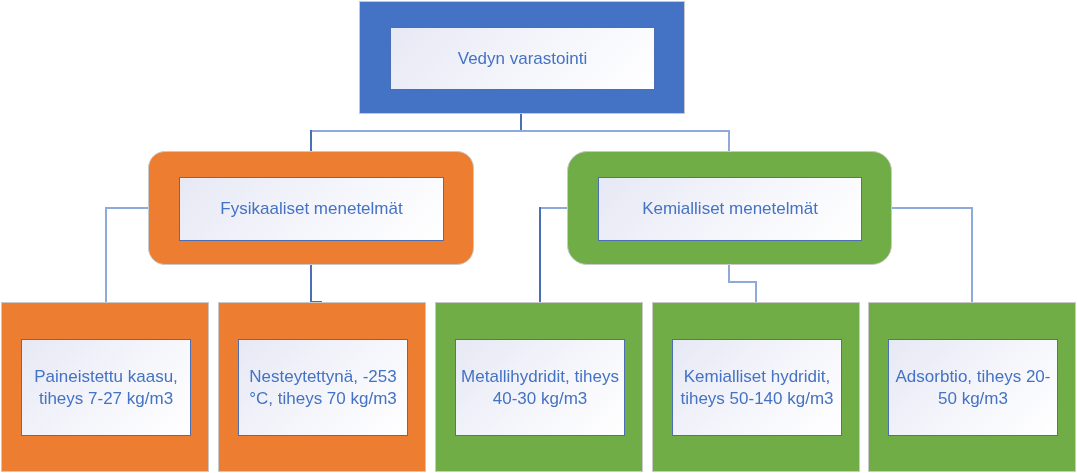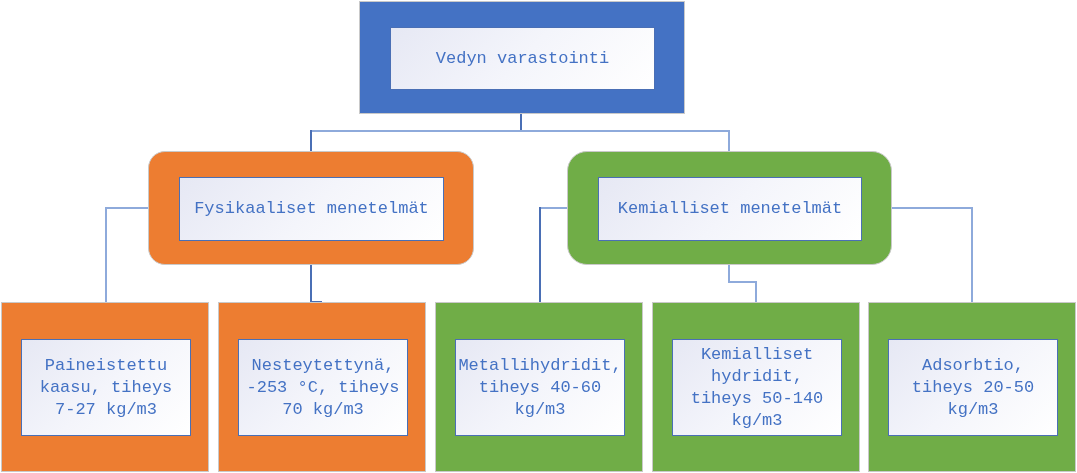--- a/index.html
+++ b/index.html
@@ -1,18 +1,18 @@
 <!DOCTYPE html>
 <html><head>
   <meta charset="utf-8">
   <style>
     html, body { margin: 0; padding: 0; background: #ffffff; }
     body { width: 1077px; height: 473px; position: relative; overflow: hidden;
            font-family: "Liberation Sans", "DejaVu Sans", sans-serif; }
-    .node { position: absolute; box-sizing: border-box; border: 1px solid #c9c9c9; font-family: Liberation Mono, monospace; }
+    .node { position: absolute; box-sizing: border-box; border: 1px solid #c9c9c9; }
     .inner { position: absolute; box-sizing: border-box;
              border: 1.5px solid #4a6fb5;
              background: linear-gradient(135deg, #e6e8f4 0%, #f4f5fb 50%, #ffffff 100%);
              display: flex; align-items: center; justify-content: center; text-align: center;
              color: #4472c4; font-size: 17px; line-height: 22px; padding: 0 4px; }
     .line { position: absolute; background: #8eaadb; }
     .line.dark { background: #4a6fb5; }
   </style>
 </head>
 <body>
@@ -60,21 +60,21 @@
 </div>
 
 <div class="node" style="left:218px; top:302px; width:208px; height:170px; background:#ed7d31;">
   <div class="inner" style="left:19px; top:36px; width:170px; height:97px;">
     <span>Nesteytettynä, -253 °C, tiheys 70 kg/m3</span>
   </div>
 </div>
 
 <div class="node" style="left:435px; top:302px; width:208px; height:170px; background:#70ad47;">
   <div class="inner" style="left:19px; top:36px; width:170px; height:97px;">
-    <span>Metallihydridit, tiheys 40-60 kg/m3</span>
+    <span>Metallihydridit, tiheys 40-30 kg/m3</span>
   </div>
 </div>
 
 <div class="node" style="left:652px; top:302px; width:208px; height:170px; background:#70ad47;">
   <div class="inner" style="left:19px; top:36px; width:170px; height:97px;">
     <span>Kemialliset hydridit, tiheys 50-140 kg/m3</span>
   </div>
 </div>
 
 <div class="node" style="left:868px; top:302px; width:208px; height:170px; background:#70ad47;">

